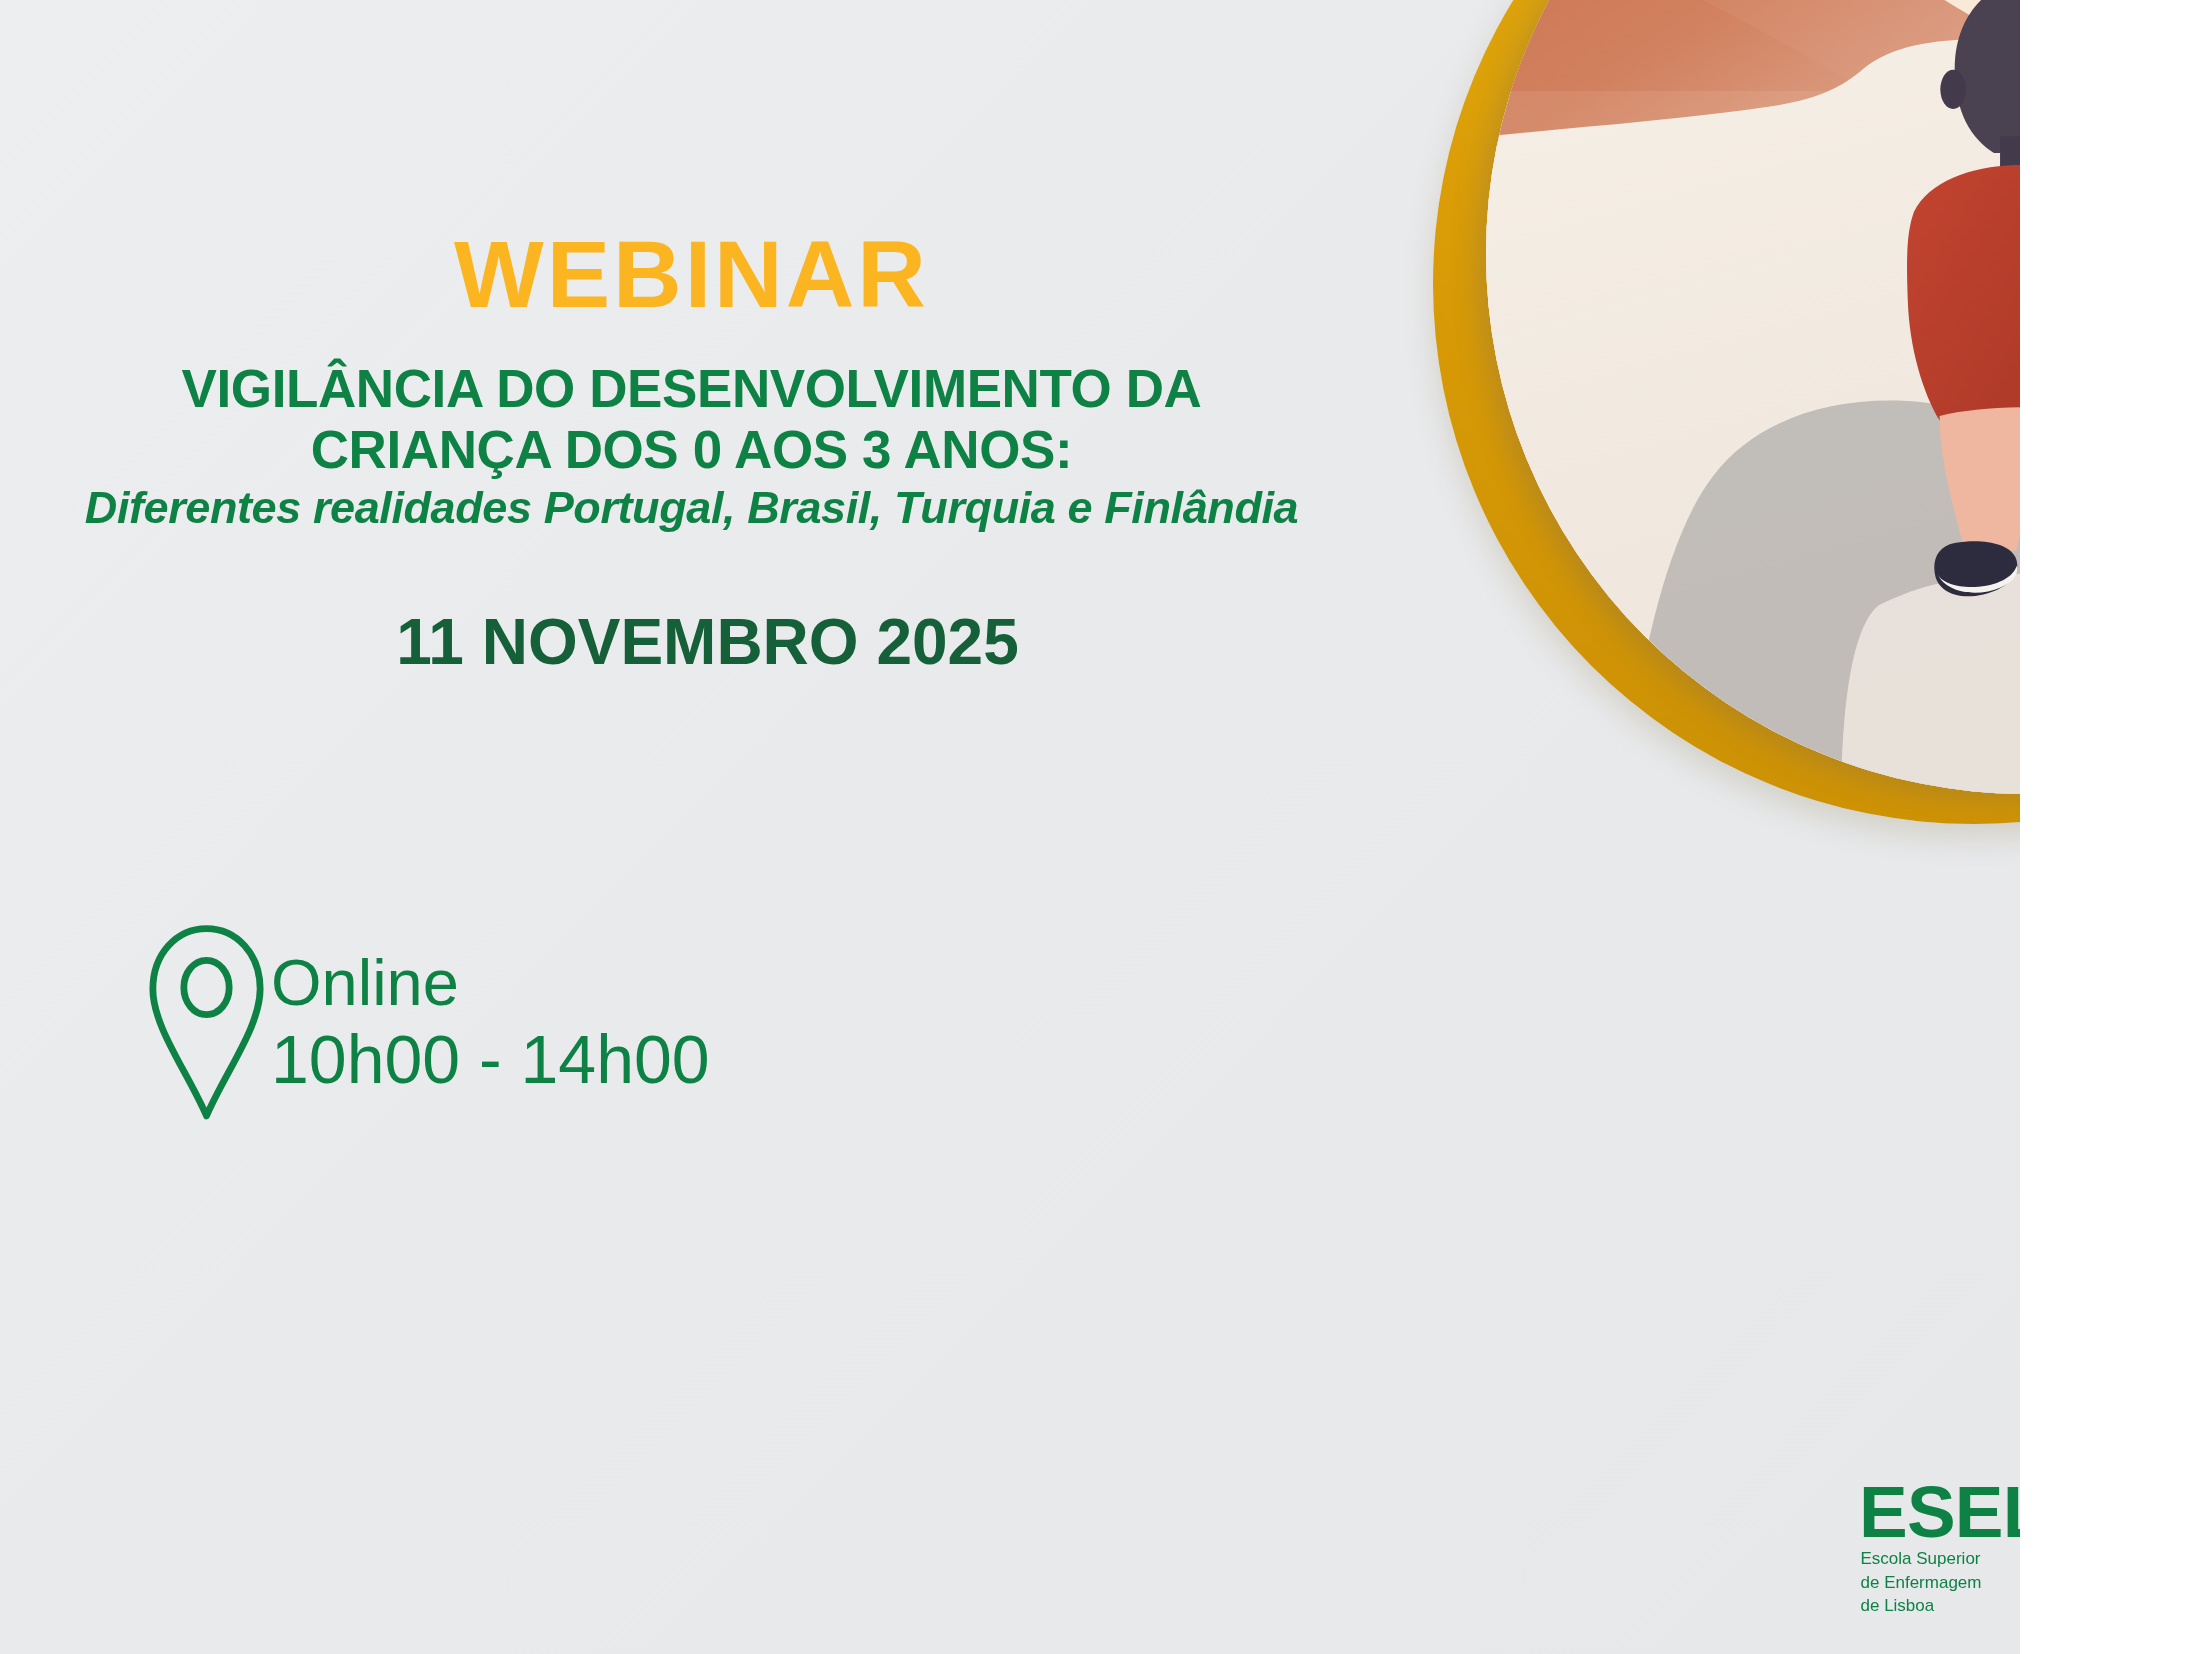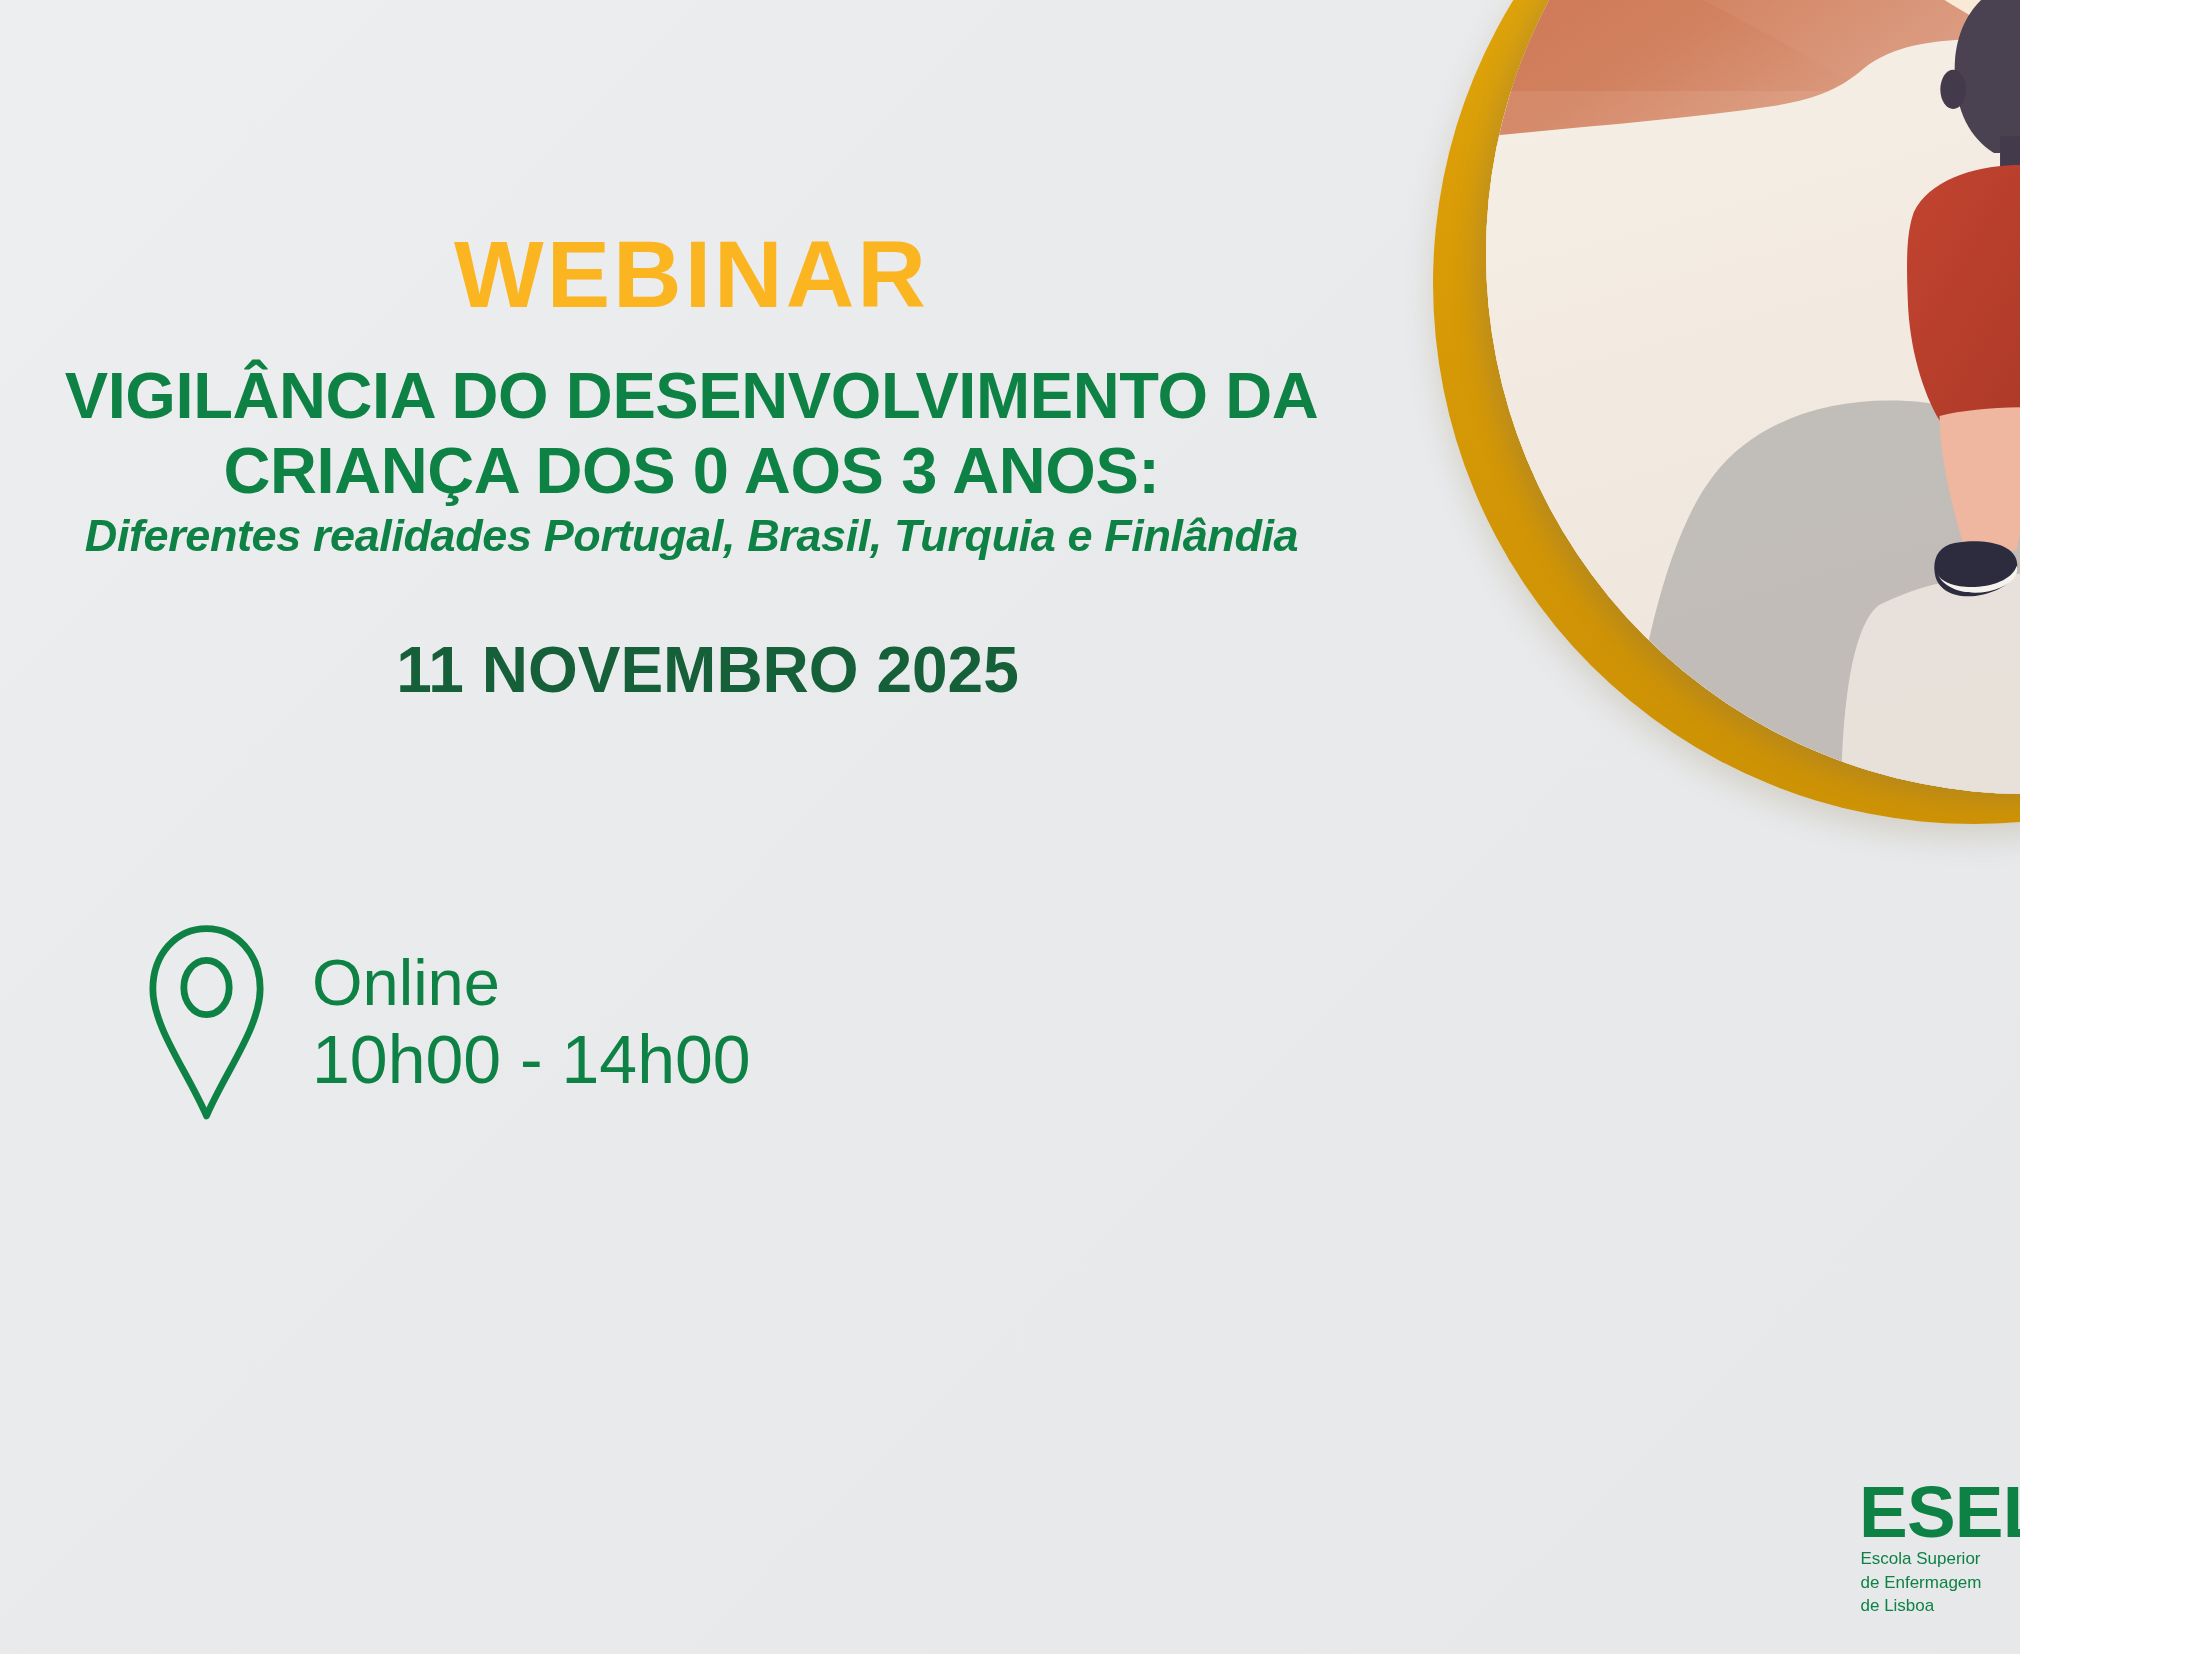--- a/index.html
+++ b/index.html
@@ -58,21 +58,21 @@
   .kicker {
     font-size: 95px;
     font-weight: bold;
     letter-spacing: 3px;
     color: #fbb521;
     line-height: 1.0;
     margin: 0 0 36px 0;
     font-stretch: condensed;
   }
   .title-line {
-    font-size: 65px;
+    font-size: 53px;
     font-weight: bold;
     color: #0e8245;
     line-height: 1.16;
     margin: 0;
     letter-spacing: -0.4px;
   }
   .subtitle {
     font-size: 45px;
     font-weight: bold;
     font-style: italic;
@@ -90,21 +90,20 @@
     padding-left: 32px;
   }
 
   
   .location-row {
     position: absolute;
     left: 142px;
     top: 921px;
     display: flex;
     align-items: center;
-    gap: 41px;
   }
   .pin-icon { width: 129px; height: 204px; display: block; flex: none; }
   .loc-text {
     display: flex;
     flex-direction: column;
     justify-content: center;
     color: #0e8245;
   }
   .loc-primary {
     font-size: 65px;

